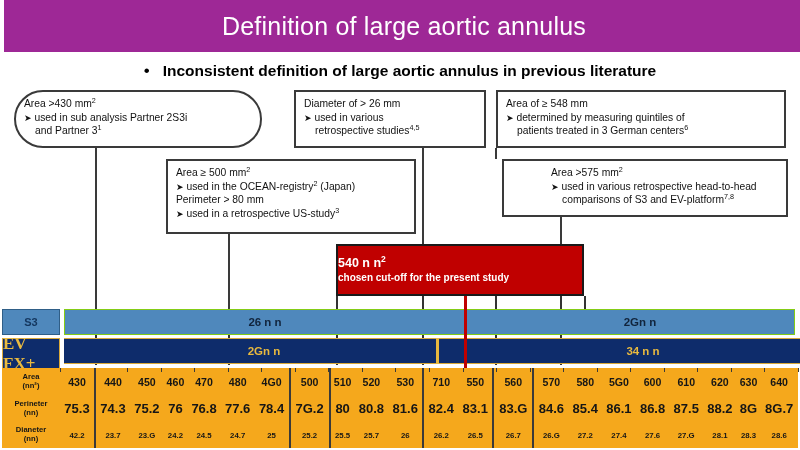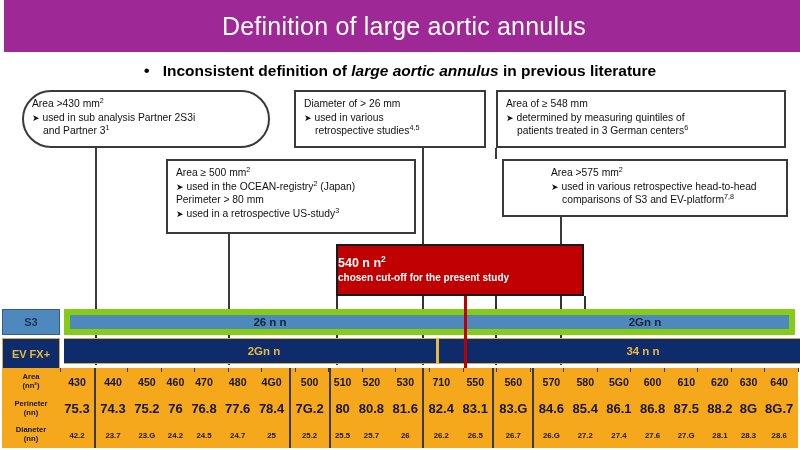--- a/index.html
+++ b/index.html
@@ -25,36 +25,36 @@
   
   #bullet-row {
     position: absolute; left: 0; top: 58px; width: 800px; height: 26px;
     display: flex; align-items: center; justify-content: center;
   }
   #bullet-dot {
     font-size: 17px; color: #000; margin-right: 13px; line-height: 1;
     position: relative; top: -1px;
   }
   #bullet-text { font-size: 15.5px; font-weight: bold; color: #000; white-space: nowrap; }
-  #bullet-text .it { font-style: italic; font-weight: bold; }
+  #bullet-text .it { font-weight: bold; }
 
   
   .callout {
     position: absolute; background: #ffffff;
     border: 2px solid #3A3A3A;
     padding: 5px 8px 6px 8px;
     font-size: 10.3px; color: #111; line-height: 1.32;
   }
   .callout .hdr { display: block; white-space: nowrap; }
   .callout .sub { display: block; padding-left: 11px; text-indent: -11px; }
   .callout .arw { font-size: 9px; }
   .callout .cont { display: block; padding-left: 11px; }
   sup { font-size: 7.2px; vertical-align: super; line-height: 0; }
 
-  #box-430 { left: 22px;  top: 90px;  width: 248px; height: 58px; border-radius: 29px; }
+  #box-430 { left: 14px;  top: 90px;  width: 248px; height: 58px; border-radius: 29px; }
   #box-500 { left: 166px; top: 159px; width: 250px; height: 75px; }
   #box-26  { left: 294px; top: 90px;  width: 192px; height: 58px; }
   #box-548 { left: 496px; top: 90px;  width: 290px; height: 58px; }
   #box-575 { left: 502px; top: 159px; width: 286px; height: 58px; padding-left: 47px; }
 
   
   .conn { position: absolute; background: #3A3A3A; width: 2px; }
 
   
   #cutoff-box {
@@ -75,37 +75,37 @@
 
   
   #s3-label {
     position: absolute; left: 2px; top: 309px; width: 58px; height: 26px;
     background: #4F88BC; border: 1px solid #2F5E87;
     display: flex; align-items: center; justify-content: center;
     font-size: 11px; font-weight: bold; color: #14365E;
   }
   #s3-bar {
     position: absolute; left: 64px; top: 309px; width: 731px; height: 26px;
-    background: #4F88BC; border: 6px solid #84cc16;
+    background: #4F88BC; border: 1px solid #84cc16;
     display: flex; align-items: center;
   }
   #s3-seg-left {
     position: absolute; left: 30px; width: 340px; text-align: center;
     font-size: 11.5px; font-weight: bold; color: #11243C;
   }
   #s3-seg-right {
     position: absolute; left: 430px; width: 290px; text-align: center;
     font-size: 11.5px; font-weight: bold; color: #11243C;
   }
 
   #ev-label {
     position: absolute; left: 2px; top: 338px; width: 58px; height: 32px;
     background: #0E2C6B; border: 1px solid #D9A93A;
     display: flex; align-items: center; justify-content: center;
-    font-size: 11px; font-weight: bold; color: #E8B93F;
+    font-size: 17px; font-weight: bold; color: #E8B93F; font-family: Liberation Serif, serif;
   }
   #ev-bar {
     position: absolute; left: 64px; top: 338px; width: 736px; height: 26px;
     background: #0E2C6B; border-top: 1px solid #D9A93A; border-bottom: 1px solid #D9A93A;
   }
   #ev-notch {
     position: absolute; left: 436px; top: 338px; width: 3px; height: 26px;
     background: #E8B93F;
   }
   #ev-seg-left {

